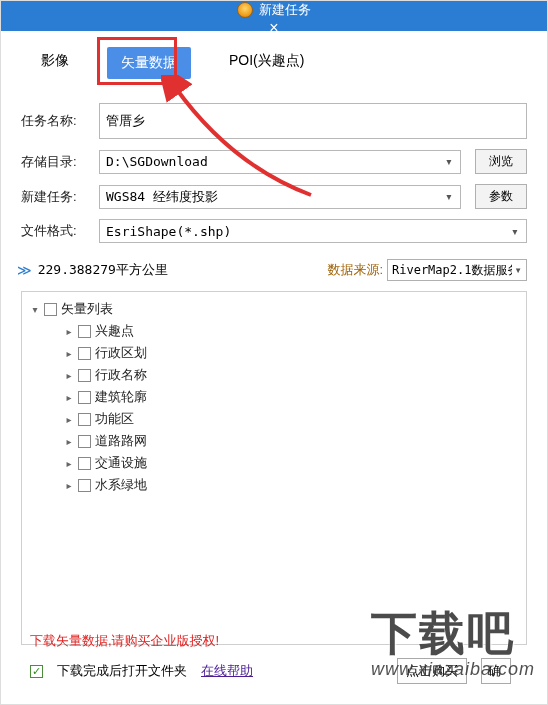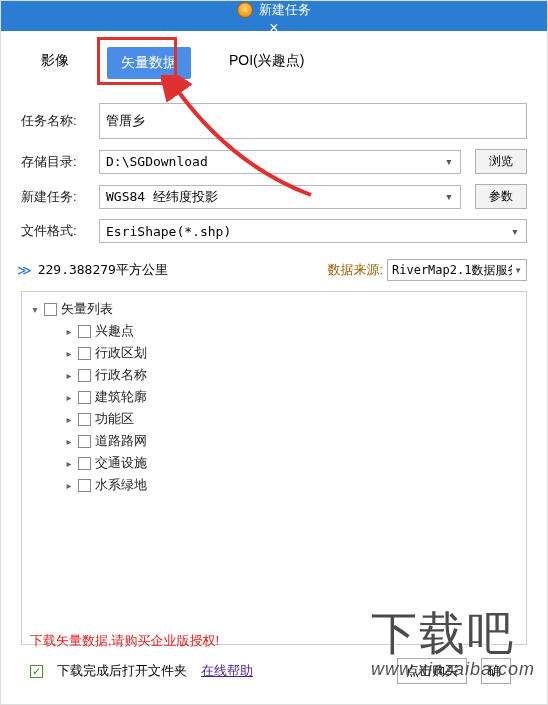--- a/index.html
+++ b/index.html
@@ -39,21 +39,21 @@
   .warn { color: #e02020; font-size: 13px; margin-bottom: 8px; }
   .footer-row { display: flex; align-items: center; gap: 14px; }
   .footer-row .cb-on { width: 13px; height: 13px; border: 1px solid #4a8e3a; background: #fff; display: inline-flex; align-items: center; justify-content: center; color: #2b8a1a; font-size: 11px; line-height: 1; }
   .footer-row .open-label { font-size: 13px; }
   .link { color: #4c1d95; text-decoration: underline; cursor: pointer; }
   .footer-row .spacer { flex: 1; }
   .footer-row .fbtn { width: 70px; height: 26px; border: 1px solid #a9a9a9; background: #fdfdfd; cursor: pointer; font-size: 13px; }
   .footer-row .fbtn.cut { width: 30px; overflow: hidden; text-align: left; padding-left: 6px; }
   .arrow-svg { position: absolute; pointer-events: none; left: 160px; top: 74px; }
   .watermark { position: absolute; right: 12px; bottom: 24px; pointer-events: none; }
-  .watermark .wm-main { font-size: 46px; font-weight: 400; color: rgba(60,60,60,0.92); letter-spacing: 2px; font-family: "Microsoft YaHei", sans-serif; text-shadow: 0 0 2px #fff, 1px 1px 2px rgba(255,255,255,0.9); }
+  .watermark .wm-main { font-size: 46px; font-weight: 700; color: rgba(60,60,60,0.92); letter-spacing: 2px; font-family: "Microsoft YaHei", sans-serif; text-shadow: 0 0 2px #fff, 1px 1px 2px rgba(255,255,255,0.9); }
   .watermark .wm-sub { font-size: 18px; color: rgba(60,60,60,0.9); text-align: right; letter-spacing: 1px; margin-top: -6px; font-style: italic; }
 </style>
 </head>
 <body>
 
 <div class="dialog">
   <div class="titlebar">
     <div class="title">
       <span class="icon-circle"></span>
       <span>新建任务</span>

